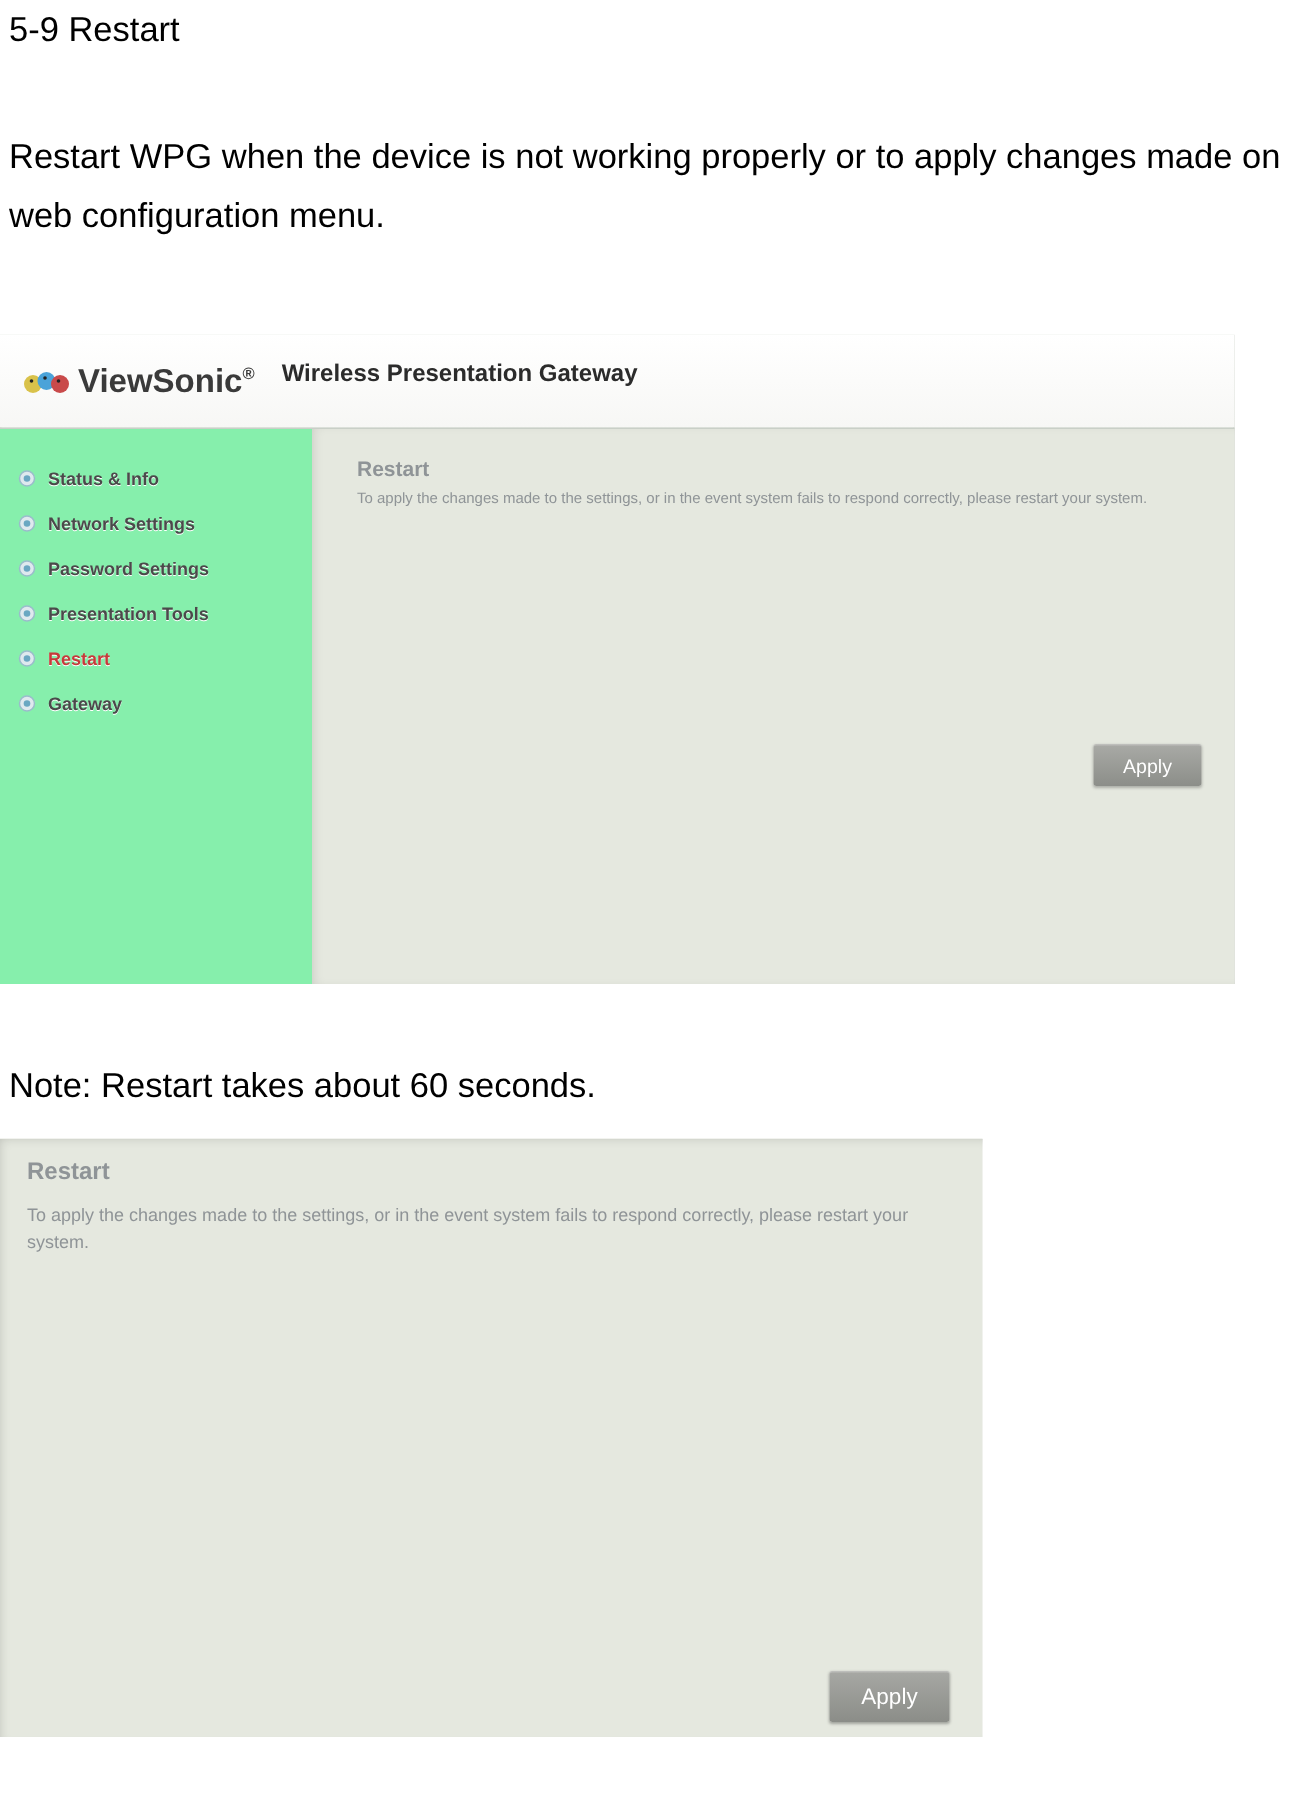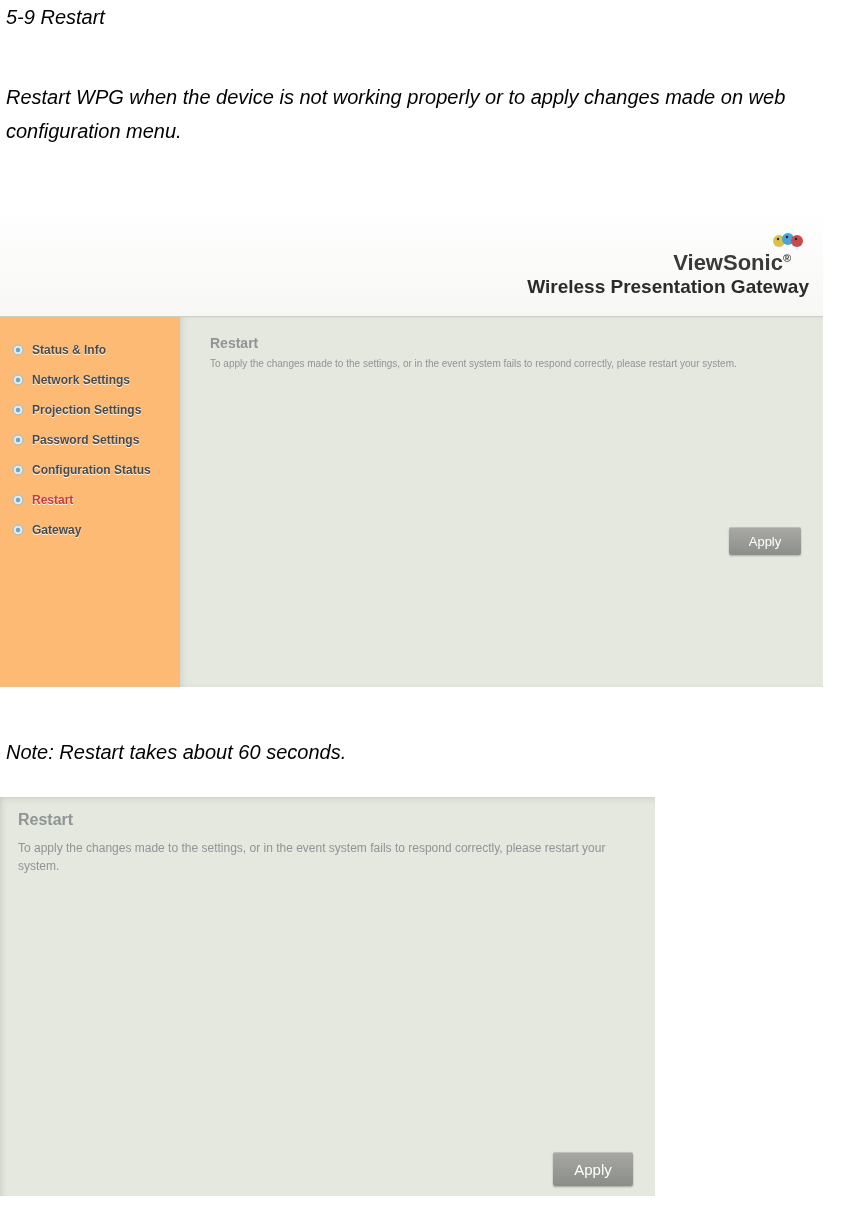--- a/index.html
+++ b/index.html
@@ -4,69 +4,67 @@
 <style>
   body {
     margin: 0;
     padding: 0;
     font-family: Arial, Helvetica, sans-serif;
     background: #ffffff;
     color: #000000;
     width: 865px;
   }
   .doc-text {
-    font-size: 20px;
+    font-size: 23px;
     line-height: 1.7;
     padding: 0 6px;
-    font-style: italic;
   }
   .section-title { margin-top: 0; }
   .intro { margin-top: 46px; }
-  .note { margin-top: 48px; margin-bottom: 28px; }
+  .note { margin-top: 48px; margin-bottom: 16px; }
 
   
   .shot1 {
     margin: 60px 0 0 0;
     width: 823px;
     background: #e2e8e0;
     box-shadow: 0 0 0 1px #c9cfc7 inset;
   }
   .shot1-header {
     display: flex;
-    align-items: flex-end;
+    align-items: flex-start;
     background: linear-gradient(#ffffff, #f7f7f5);
     border-bottom: 1px solid #c9cfc7;
     padding: 18px 14px;
-    flex-direction: column;
   }
   .birds-icon {
     display: inline-flex;
     width: 34px; height: 24px;
     margin-right: 4px;
   }
   .birds-icon svg { width: 100%; height: 100%; }
   .brand {
     font-size: 22px;
     font-weight: bold;
     color: #3a3a3a;
     margin-right: 18px;
   }
   .brand sup { font-size: 11px; }
   .gateway-title {
-    font-size: 19px;
+    font-size: 16px;
     font-weight: bold;
     color: #2b2b2b;
   }
   .shot1-body {
     display: flex;
     min-height: 370px;
   }
   .sidebar {
-    width: 180px;
-    background: #fdba74;
+    width: 208px;
+    background: #86efac;
     padding: 18px 0 0 0;
   }
   .sidebar-item {
     display: flex;
     align-items: center;
     padding: 8px 12px;
     font-size: 12px;
     font-weight: bold;
     color: #4a4a4a;
     text-shadow: 0 1px 0 #ffffff;
@@ -197,39 +195,30 @@
           </span>
         <span>Network Settings</span>
       </div>
       <div class="sidebar-item">
         <span class="bullet-icon">
             <svg viewBox="0 0 12 12">
               <circle cx="6" cy="6" r="5" fill="#dfe9ee" stroke="#9abccb"></circle>
               <circle cx="6" cy="6" r="2.2" fill="#6aa7c2"></circle>
             </svg>
           </span>
-        <span>Projection Settings</span>
-      </div>
-      <div class="sidebar-item">
-        <span class="bullet-icon">
-            <svg viewBox="0 0 12 12">
-              <circle cx="6" cy="6" r="5" fill="#dfe9ee" stroke="#9abccb"></circle>
-              <circle cx="6" cy="6" r="2.2" fill="#6aa7c2"></circle>
-            </svg>
-          </span>
         <span>Password Settings</span>
       </div>
       <div class="sidebar-item">
         <span class="bullet-icon">
             <svg viewBox="0 0 12 12">
               <circle cx="6" cy="6" r="5" fill="#dfe9ee" stroke="#9abccb"></circle>
               <circle cx="6" cy="6" r="2.2" fill="#6aa7c2"></circle>
             </svg>
           </span>
-        <span>Configuration Status</span>
+        <span>Presentation Tools</span>
       </div>
       <div class="sidebar-item active">
         <span class="bullet-icon">
             <svg viewBox="0 0 12 12">
               <circle cx="6" cy="6" r="5" fill="#dfe9ee" stroke="#9abccb"></circle>
               <circle cx="6" cy="6" r="2.2" fill="#6aa7c2"></circle>
             </svg>
           </span>
         <span>Restart</span>
       </div>

